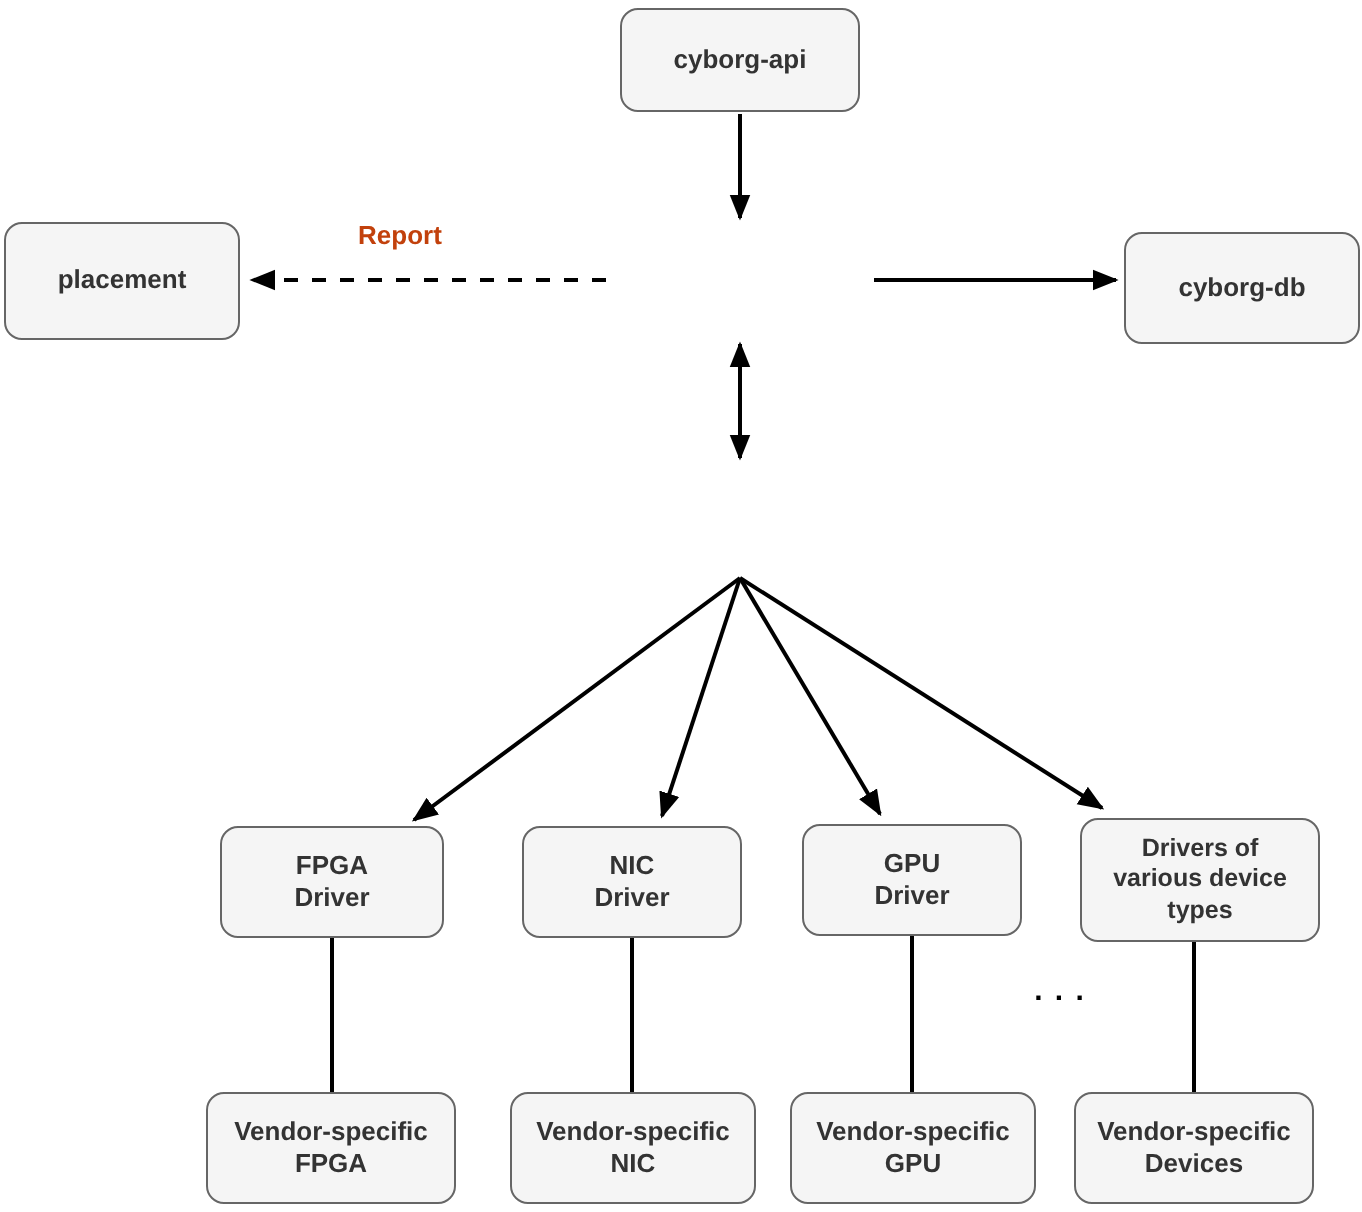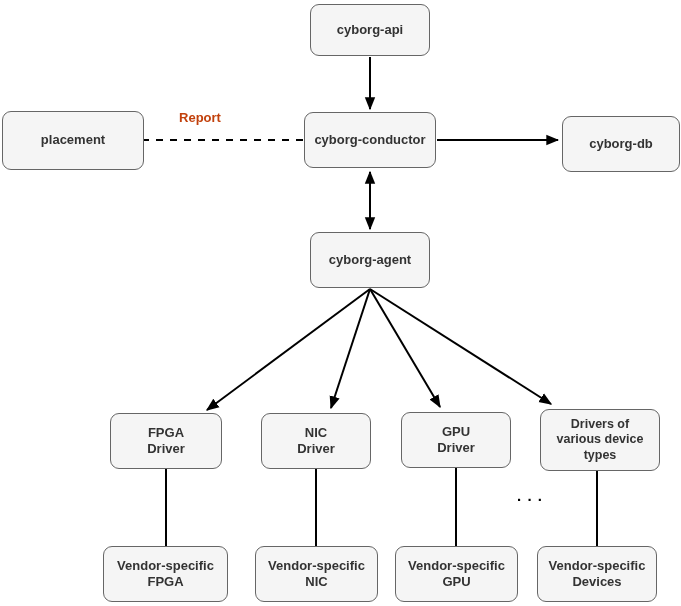--- a/index.html
+++ b/index.html
@@ -49,27 +49,25 @@
     <line x1="370" y1="289" x2="440" y2="407" marker-end="url(#arrow)"></line>
     <line x1="370" y1="289" x2="551" y2="404" marker-end="url(#arrow)"></line>
     <line x1="166" y1="469" x2="166" y2="546"></line>
     <line x1="316" y1="469" x2="316" y2="546"></line>
     <line x1="456" y1="468" x2="456" y2="546"></line>
     <line x1="597" y1="471" x2="597" y2="546"></line>
   </svg>
 
   <div class="node" style="left:310px;top:4px;width:120px;height:52px;">cyborg-api</div>
 
-  <div class="node" style="left:2px;top:111px;width:142px;height:59px;">placement</div>
+  <div class="node" style="left:2px;top:111px;width:118px;height:59px;">placement</div>
 
-  <div class="node" style="left:304px;top:112px;width:132px;height:56px;">cyborg-conductor</div>
 
   <div class="node" style="left:562px;top:116px;width:118px;height:56px;">cyborg-db</div>
 
-  <div class="node" style="left:310px;top:232px;width:120px;height:56px;">cyborg-agent</div>
 
   <div class="node" style="left:110px;top:413px;width:112px;height:56px;">FPGA
 Driver</div>
 
   <div class="node" style="left:261px;top:413px;width:110px;height:56px;">NIC
 Driver</div>
 
   <div class="node" style="left:401px;top:412px;width:110px;height:56px;">GPU
 Driver</div>
 

